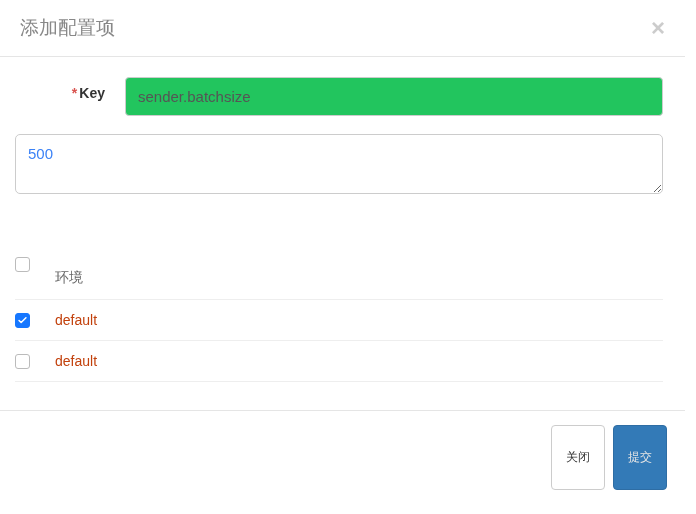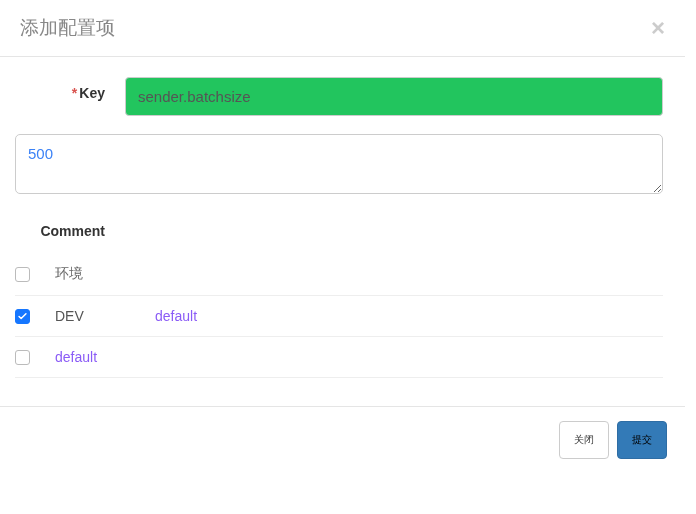--- a/index.html
+++ b/index.html
@@ -108,52 +108,53 @@
   background: #1677ff;
   border-color: #1677ff;
 }
 .checkbox.checked svg {
   width: 11px;
   height: 11px;
 }
 .cluster-env {
   width: 100px;
   color: #555;
+  margin-top: 28px;
 }
 .cluster-name {
   flex: 1;
-  color: #8b5cf6;
+  color: #c2410c;
 }
 .header-row .cluster-env, .header-row .cluster-name {
   color: #666;
 }
 .modal-footer {
   padding: 14px 18px;
   border-top: 1px solid #e5e5e5;
   display: flex;
   justify-content: flex-end;
   gap: 8px;
 }
 .btn {
-  padding: 11px 14px;
-  font-size: 10px;
+  padding: 23px 14px;
+  font-size: 12px;
   border-radius: 4px;
   cursor: pointer;
   border: 1px solid transparent;
   line-height: 1.4;
 }
 .btn-default {
   background: #fff;
   border-color: #ccc;
   color: #333;
 }
 .btn-primary {
   background: #337ab7;
   border-color: #2e6da4;
-  color: #000000;
+  color: #e5e5e5;
 }
 </style>
 </head>
 <body>
 
 <div class="modal">
 
   <div class="modal-header">
     <div class="modal-title">添加配置项</div>
     <div class="close-x">×</div>
@@ -168,21 +169,20 @@
       </div>
     </div>
 
     <div class="form-group">
       <div class="form-control-wrap">
         <textarea class="form-textarea" style="">500</textarea>
       </div>
     </div>
 
     <div class="form-group">
-      <div class="form-label"><span>Comment</span></div>
     </div>
 
     <div class="form-group">
       <div class="form-control-wrap">
         <div class="cluster-table">
 
           <div class="cluster-row header-row">
             <div class="cluster-check">
               <span class="checkbox"></span>
             </div>
@@ -190,21 +190,20 @@
           </div>
 
           <div class="cluster-row">
             <div class="cluster-check">
               <span class="checkbox checked">
                 <svg viewBox="0 0 16 16" fill="none">
                     <path d="M3 8l3 3 7-7" stroke="#fff" stroke-width="2.2" stroke-linecap="round" stroke-linejoin="round"></path>
                   </svg>
               </span>
             </div>
-            <div class="cluster-env">DEV</div>
             <div class="cluster-name">default</div>
           </div>
 
           <div class="cluster-row">
             <div class="cluster-check">
               <span class="checkbox"></span>
             </div>
             <div class="cluster-name">default</div>
           </div>
 

